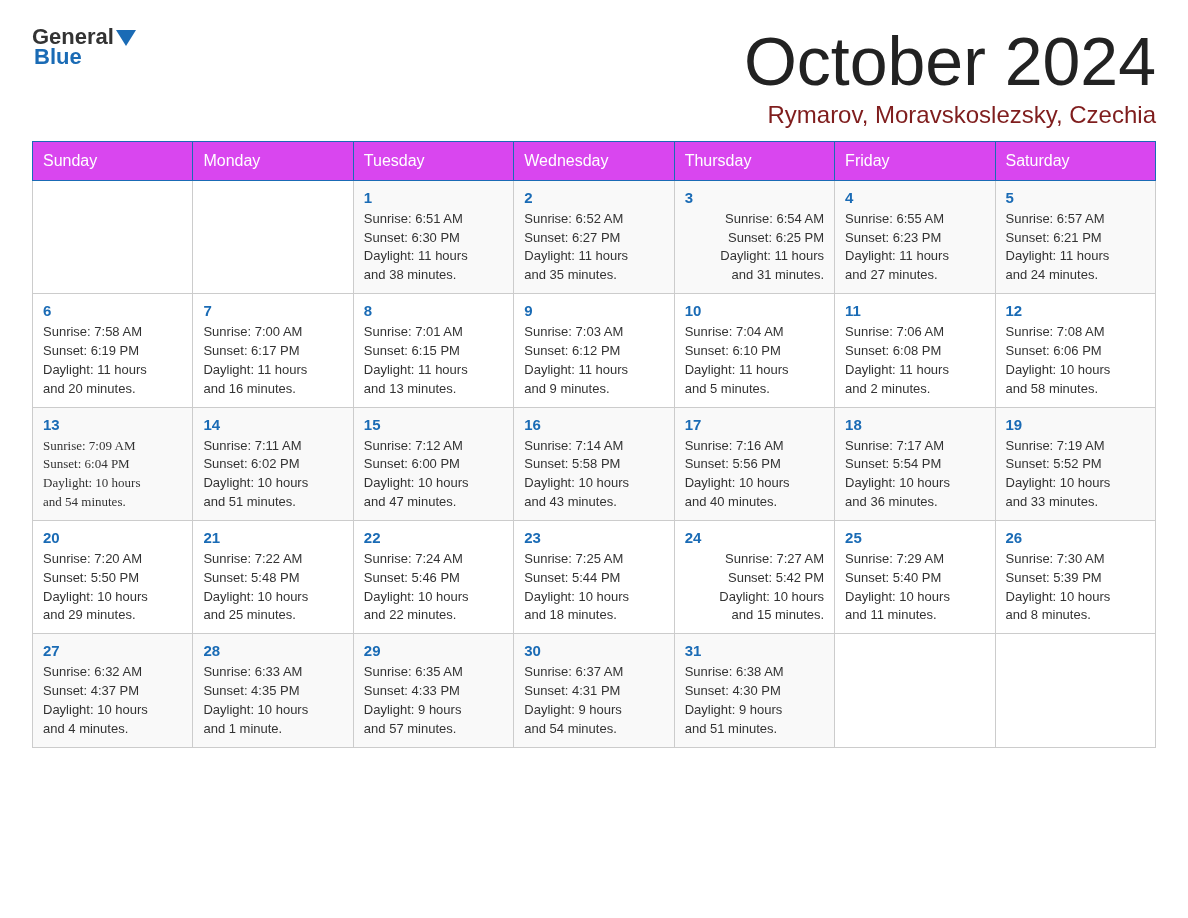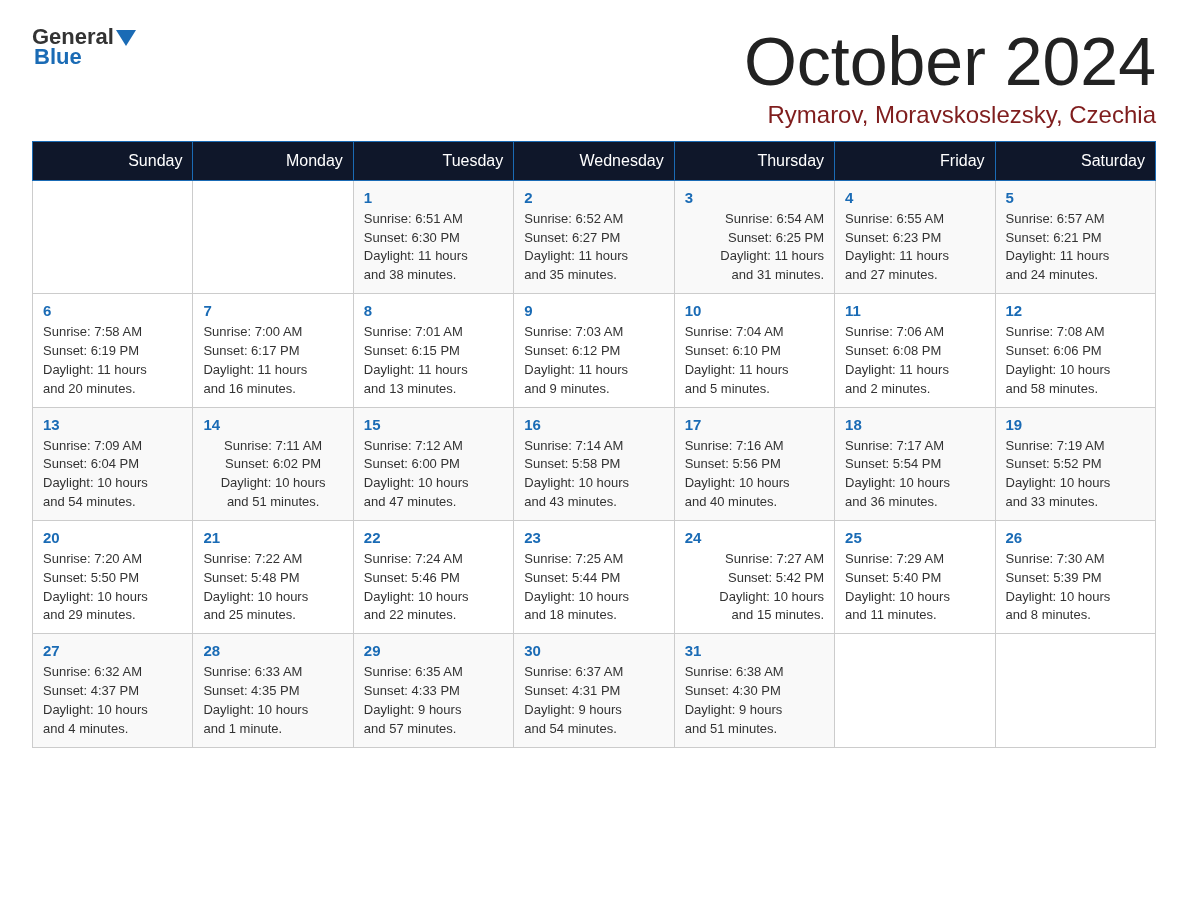--- a/index.html
+++ b/index.html
@@ -44,26 +44,26 @@
       font-size: 24px;
       color: #7f1d1d;
       margin-top: 2px;
     }
     table {
       width: 100%;
       border-collapse: collapse;
       margin-top: 12px;
     }
     thead tr th {
-      background-color: #0f172a;
+      background-color: #d946ef;
       color: #fff;
       font-size: 16px;
       font-weight: normal;
       padding: 10px 10px;
-      text-align: right;
+      text-align: left;
       border: 1px solid #1a6bb5;
     }
     tbody tr td {
       vertical-align: top;
       padding: 8px 10px;
       border: 1px solid #ccc;
       font-size: 13.5px;
       color: #222;
       min-width: 120px;
       height: 110px;
@@ -210,28 +210,28 @@
           <span class="day-number">12</span>
           <div class="day-info" style="white-space: pre-line;">Sunrise: 7:08 AM
 Sunset: 6:06 PM
 Daylight: 10 hours
 and 58 minutes.</div>
         </td>
       </tr>
       <tr>
         <td>
           <span class="day-number">13</span>
-          <div class="day-info" style="white-space: pre-line;">Sunrise: 7:09 AM
+          <div class="day-info" style="white-space: pre-line; font-family: Liberation Serif, serif;">Sunrise: 7:09 AM
 Sunset: 6:04 PM
 Daylight: 10 hours
 and 54 minutes.</div>
         </td>
         <td>
           <span class="day-number">14</span>
-          <div class="day-info" style="white-space: pre-line; text-align: center;">Sunrise: 7:11 AM
+          <div class="day-info" style="white-space: pre-line;">Sunrise: 7:11 AM
 Sunset: 6:02 PM
 Daylight: 10 hours
 and 51 minutes.</div>
         </td>
         <td>
           <span class="day-number">15</span>
           <div class="day-info" style="white-space: pre-line;">Sunrise: 7:12 AM
 Sunset: 6:00 PM
 Daylight: 10 hours
 and 47 minutes.</div>

